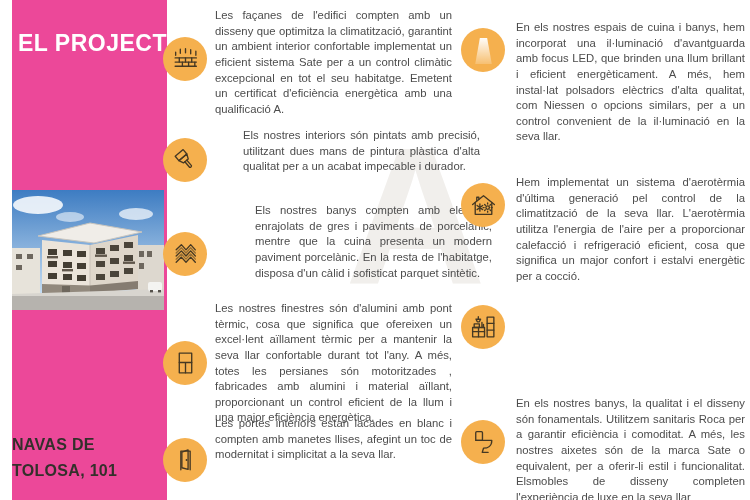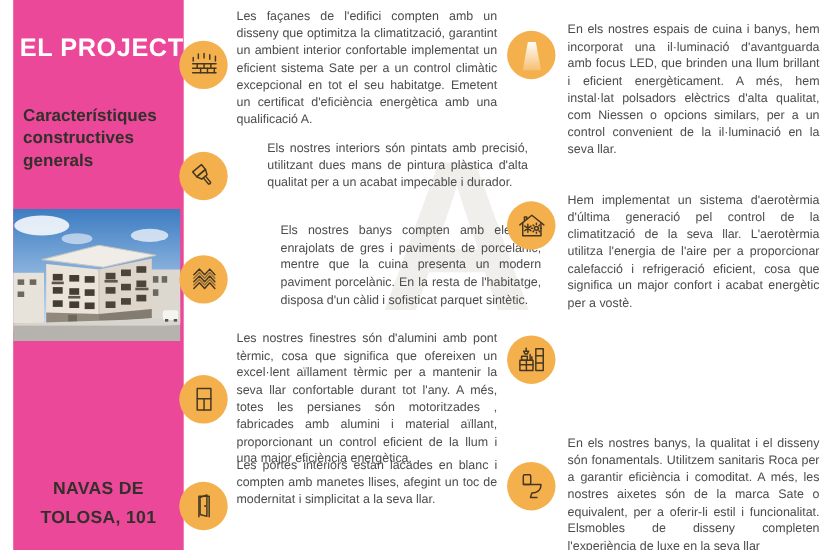--- a/index.html
+++ b/index.html
@@ -7,21 +7,21 @@
     position:relative;width:750px;height:500px;background:#ffffff;
     font-family:"Liberation Sans", sans-serif;overflow:hidden;
   }
   .sidebar{position:absolute;left:12px;top:0;width:155px;height:500px;background:#ec4899;}
   .side-title{position:absolute;top:30px;left:6px;margin:0;font-size:23px;font-weight:bold;
     color:#ffffff;letter-spacing:.5px;white-space:nowrap;}
   .side-sub{position:absolute;top:96px;left:9px;width:136px;margin:0;font-size:15.5px;
     font-weight:bold;color:#33302B;line-height:1.32;}
   .photo{position:absolute;top:190px;left:0;width:152px;height:120px;}
   .photo svg{display:block;width:152px;height:120px;}
-  .address{position:absolute;top:432px;left:0;width:155px;text-align:center;font-size:16px;
+  .address{position:absolute;top:432px;left:0;width:155px;font-size:16px;
     font-weight:bold;color:#33302B;line-height:1.6;letter-spacing:.3px;}
   .watermark{position:absolute;left:345px;top:118px;z-index:0;font-size:195px;font-weight:bold;
     color:#F1EFEC;line-height:1;user-select:none;}
   .circle{position:absolute;width:44px;height:44px;border-radius:50%;background:#F5B04E;
     display:flex;align-items:center;justify-content:center;z-index:1;}
   .circle svg{width:29px;height:29px;display:block;}
   .blocktext{position:absolute;margin:0;font-size:11.3px;line-height:1.385;color:#4C4C4C;
     text-align:justify;z-index:1;}
   .colL{left:215px;width:237px;}
   .colR{left:516px;width:229px;margin-top:12px;}
@@ -29,21 +29,20 @@
 </style>
 </head>
 <body>
 
 <div class="page">
 
   <div class="watermark">A</div>
 
   <aside class="sidebar">
     <h1 class="side-title">EL PROJECTE</h1>
-    <h2 class="side-sub">Característiques constructives generals</h2>
 
     <div class="photo">
       <svg viewBox="0 0 152 120" preserveAspectRatio="none">
         <defs>
           <linearGradient id="sky" x1="0" y1="0" x2="0" y2="1">
             <stop offset="0" stop-color="#3d7cc2"></stop>
               <stop offset="1" stop-color="#c6ddf2"></stop>
           </linearGradient>
         </defs>
         <rect width="152" height="104" fill="url(#sky)"></rect>
@@ -179,21 +178,21 @@
         <g class="ink" stroke-width="1.15">
       <path d="M3.5 13 L14 4.5 L24.5 13"></path>
       <path d="M6 11 V22.5 H22 V11"></path>
       <path d="M7.5 9.5 V6 H9.5 V8"></path>
       <path d="M10.5 12.5 V19.5 M7.8 14 L13.2 18 M7.8 18 L13.2 14"></path>
       <circle cx="18" cy="16" r="1.7"></circle>
       <path d="M18 12.6 v-1 M18 19.4 v1 M14.6 16 h-1 M21.4 16 h1 M15.8 13.8 l-.7 -.7 M20.2 18.2 l.7 .7 M20.2 13.8 l.7 -.7 M15.8 18.2 l-.7 .7"></path>
     </g>
       </svg>
   </span>
-  <p class="blocktext colR" style="top:163px;">Hem implementat un sistema d'aerotèrmia d'última generació pel control de la climatització de la seva llar. L'aerotèrmia utilitza l'energia de l'aire per a proporcionar calefacció i refrigeració eficient, cosa que significa un major confort i acabat energètic per a vostè.</p>
+  <p class="blocktext colR" style="top:163px;">Hem implementat un sistema d'aerotèrmia d'última generació pel control de la climatització de la seva llar. L'aerotèrmia utilitza l'energia de l'aire per a proporcionar calefacció i refrigeració eficient, cosa que significa un major confort i estalvi energètic per a cocció.</p>
 
   <span class="circle" style="left:461px;top:305px;">
     <svg viewBox="0 0 28 28">
         <g class="ink" stroke-width="1.15">
       <path d="M9 3.5 V6"></path>
           <path d="M6.8 6 H11.2 L10 8.5 H8 Z"></path>
       <rect x="17.5" y="4" width="6.5" height="19"></rect>
       <path d="M17.5 10 H24 M17.5 16.5 H24"></path>
       <rect x="3.5" y="14" width="11.5" height="9"></rect>
       <path d="M9.2 14 V23 M3.5 18 H15"></path>

